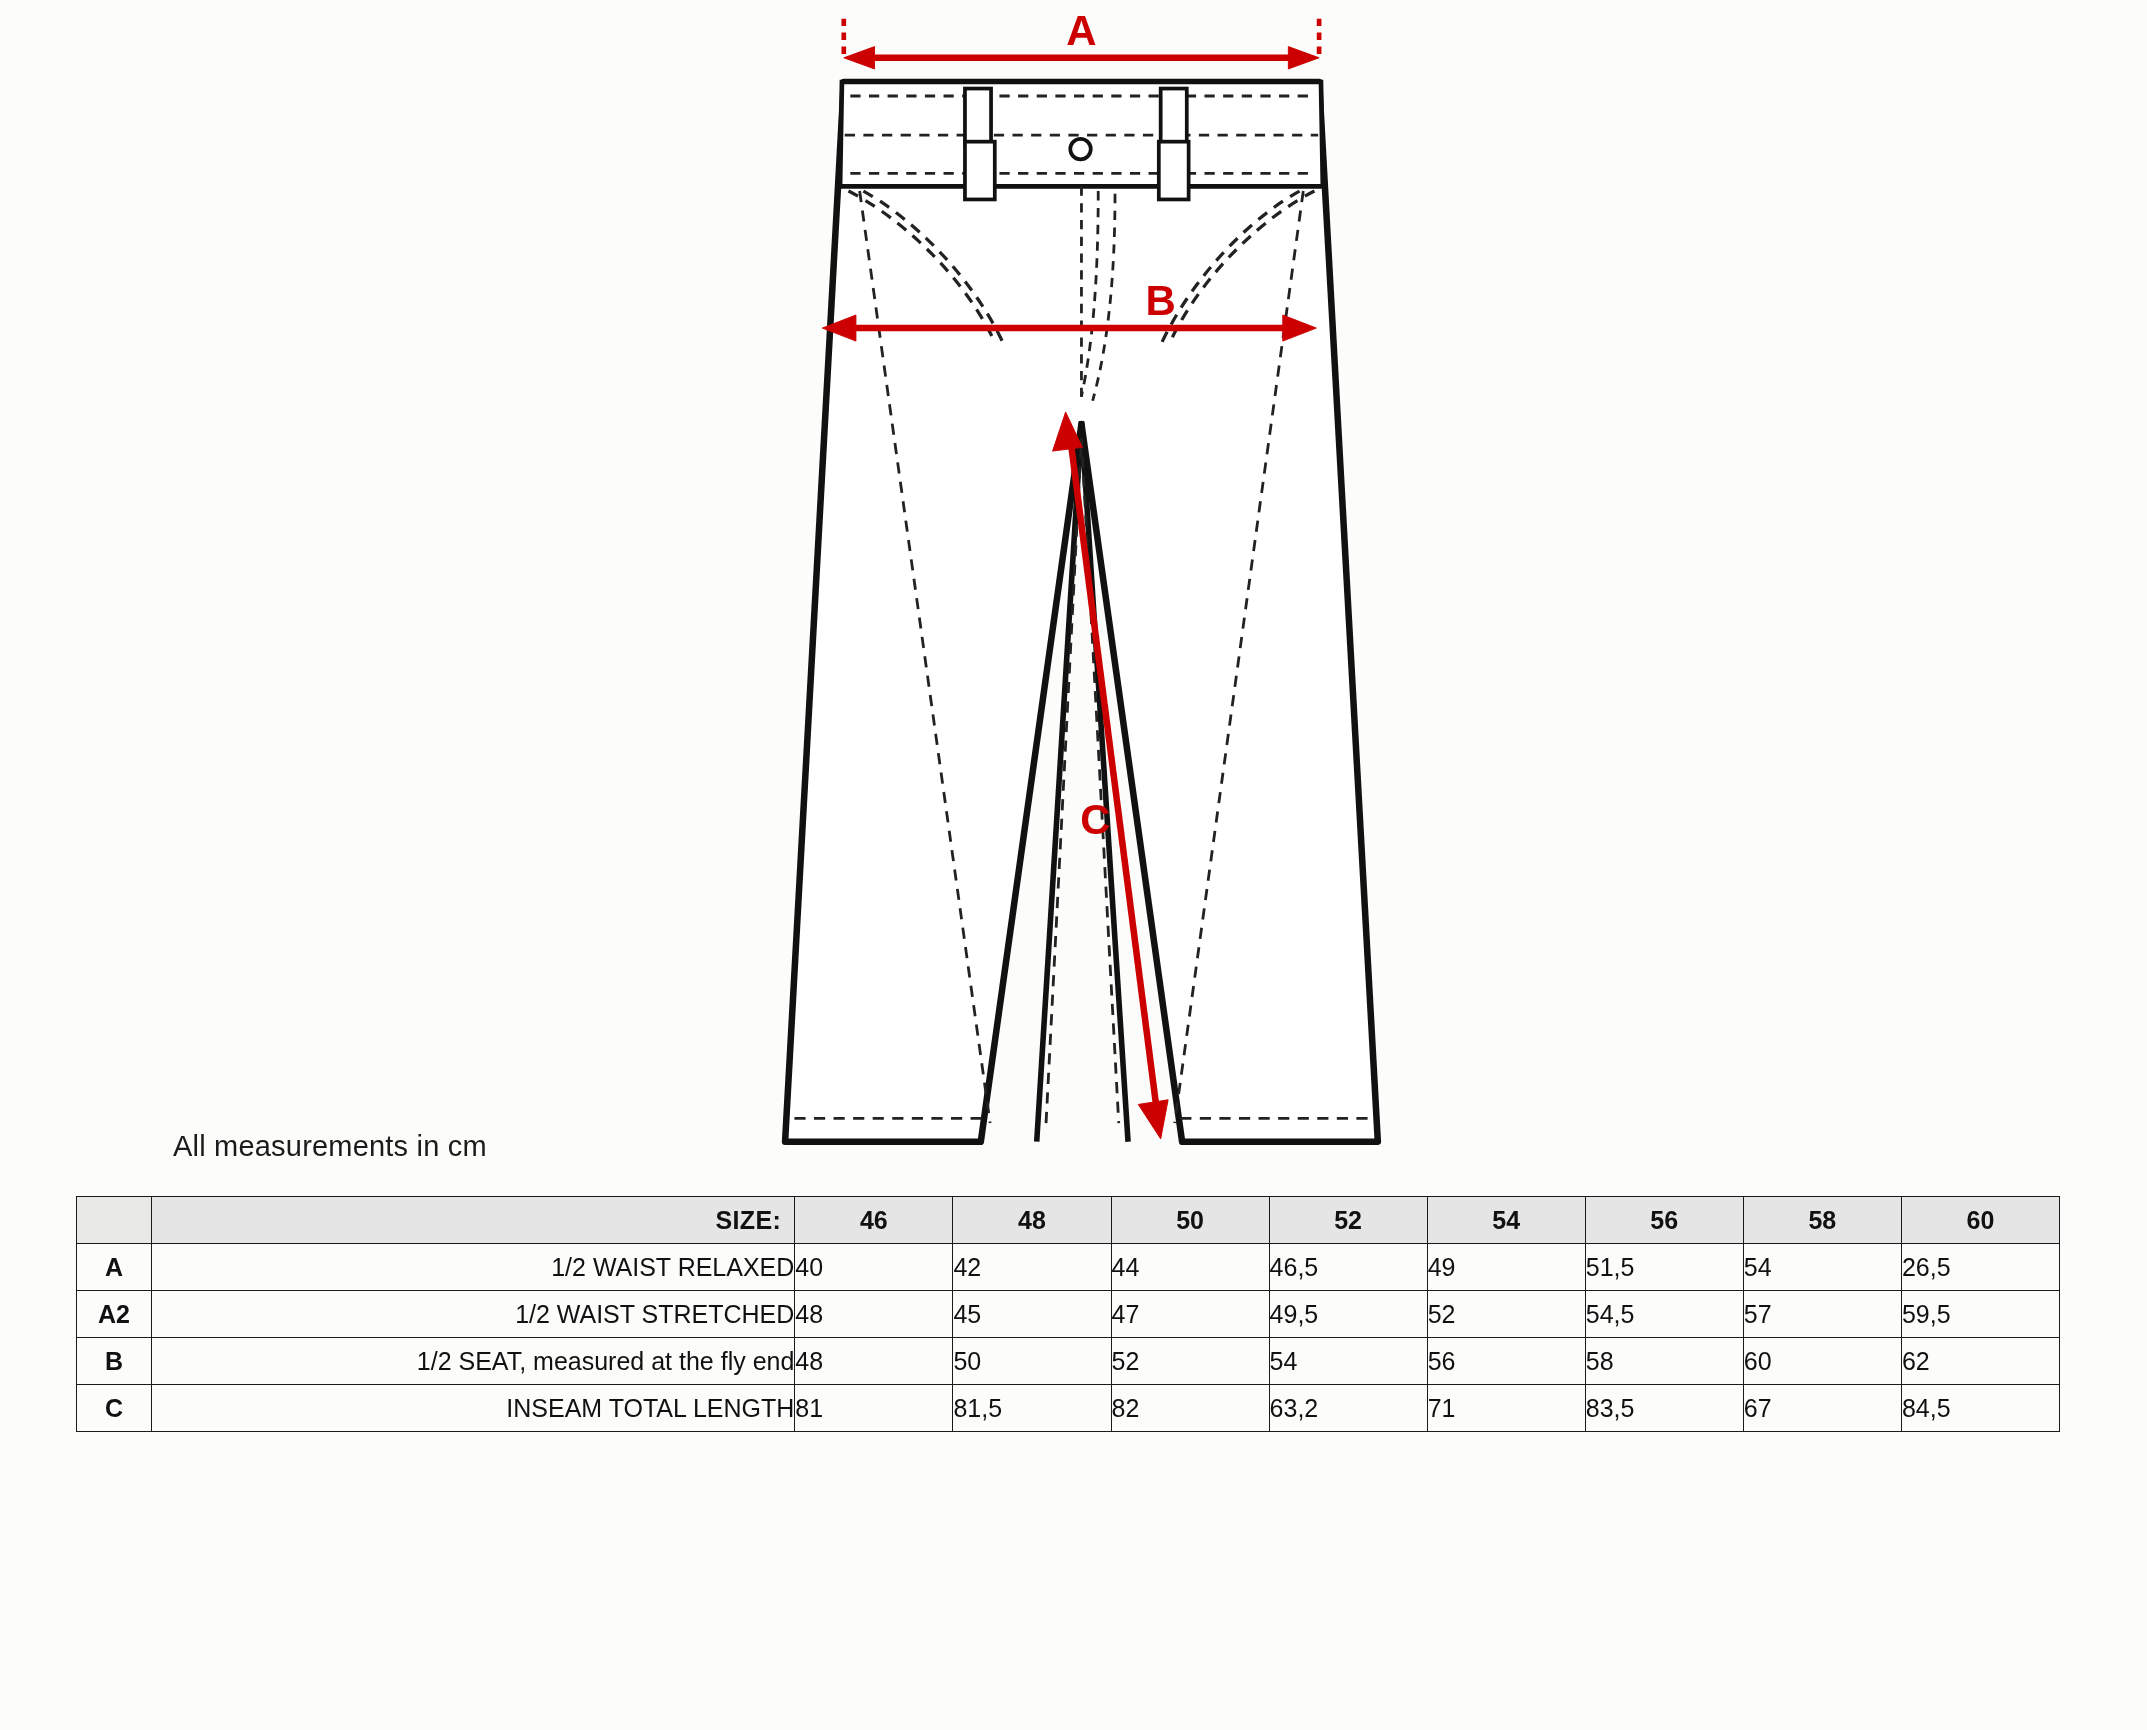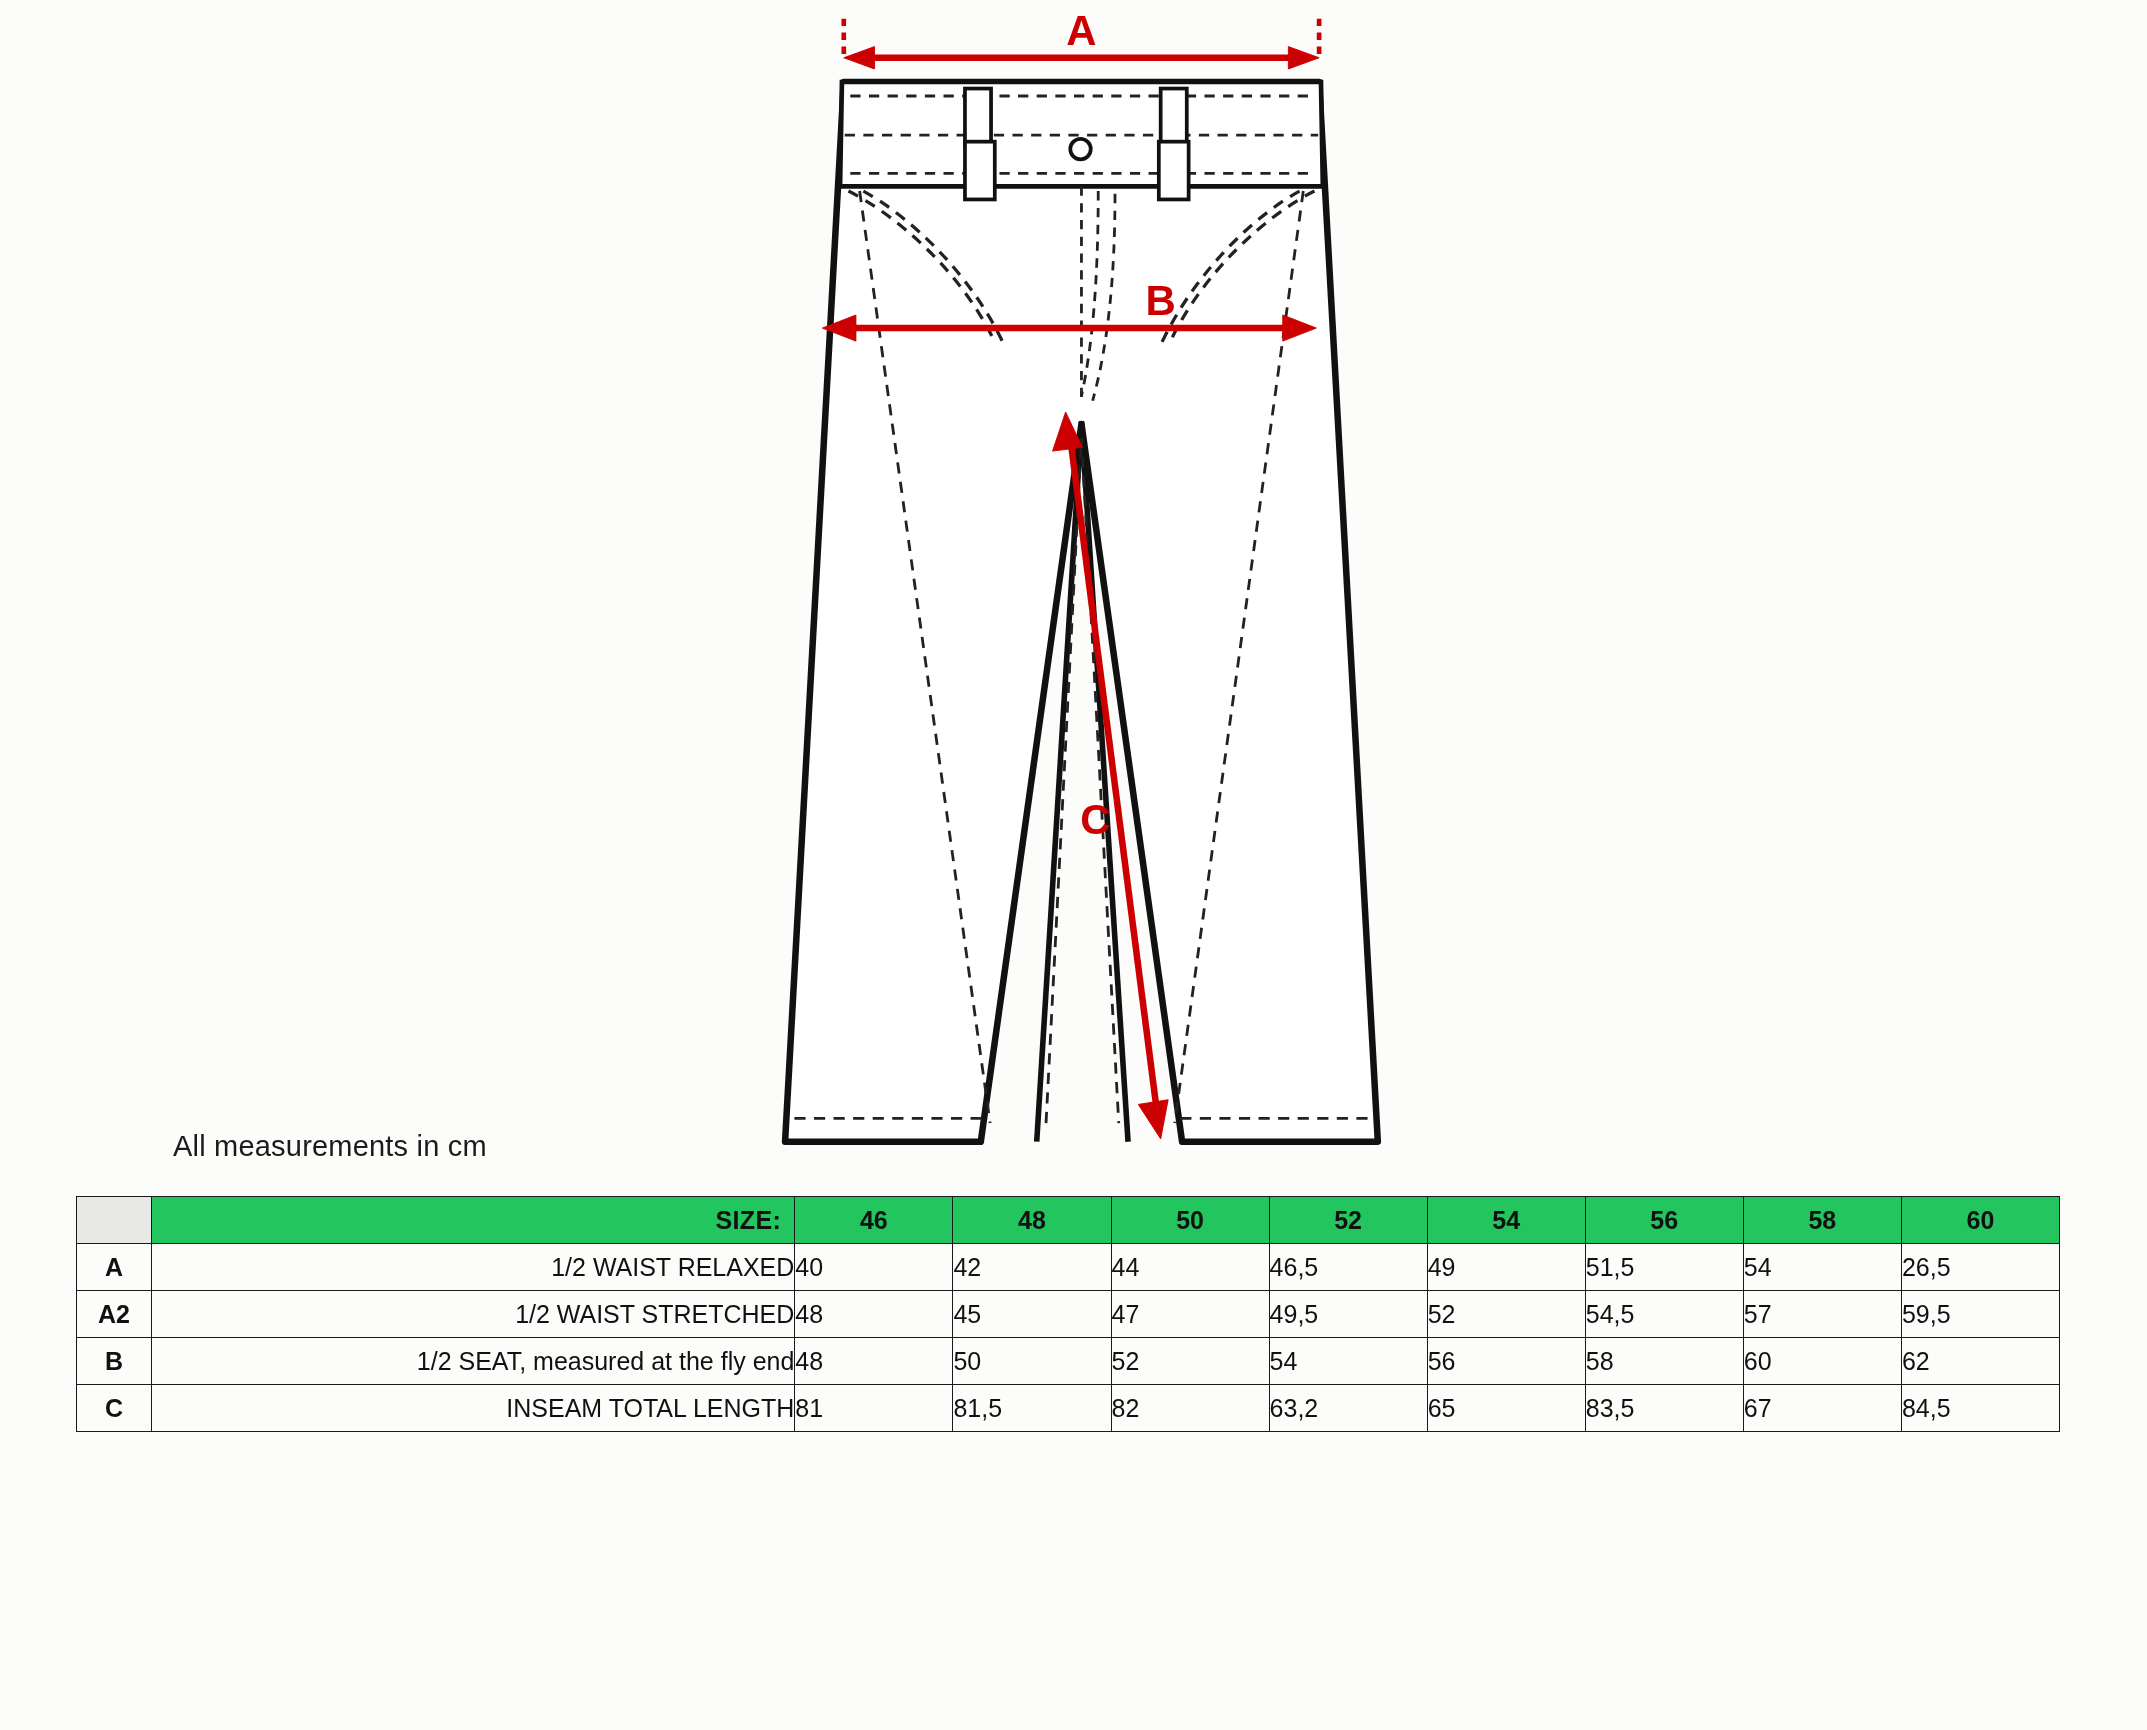--- a/index.html
+++ b/index.html
@@ -64,21 +64,21 @@
     height: 46px;
     font-size: 25px;
     color: #111111;
     padding: 0;
   }
   col.c-code { width: 75px; }
   col.c-desc { width: 643px; }
   col.c-size { width: 158px; }
 
   .hdr-row td {
-    background: #22c55e;
+    background: #e5e5e5;
     font-weight: bold;
     text-align: center;
   }
   .hdr-size-label {
     text-align: right !important;
     padding-right: 13px !important;
     font-weight: bold;
     letter-spacing: 0.4px;
   }
   .hdr-blank {
@@ -268,21 +268,21 @@
           <td class="val-cell">62</td>
         </tr>
 
         <tr>
           <td class="code-cell">C</td>
           <td class="desc-cell">INSEAM TOTAL LENGTH</td>
           <td class="val-cell">81</td>
           <td class="val-cell">81,5</td>
           <td class="val-cell">82</td>
           <td class="val-cell">63,2</td>
-          <td class="val-cell">65</td>
+          <td class="val-cell">71</td>
           <td class="val-cell">83,5</td>
           <td class="val-cell">67</td>
           <td class="val-cell">84,5</td>
         </tr>
       </tbody>
     </table>
   </div>
 
 
 </div>

